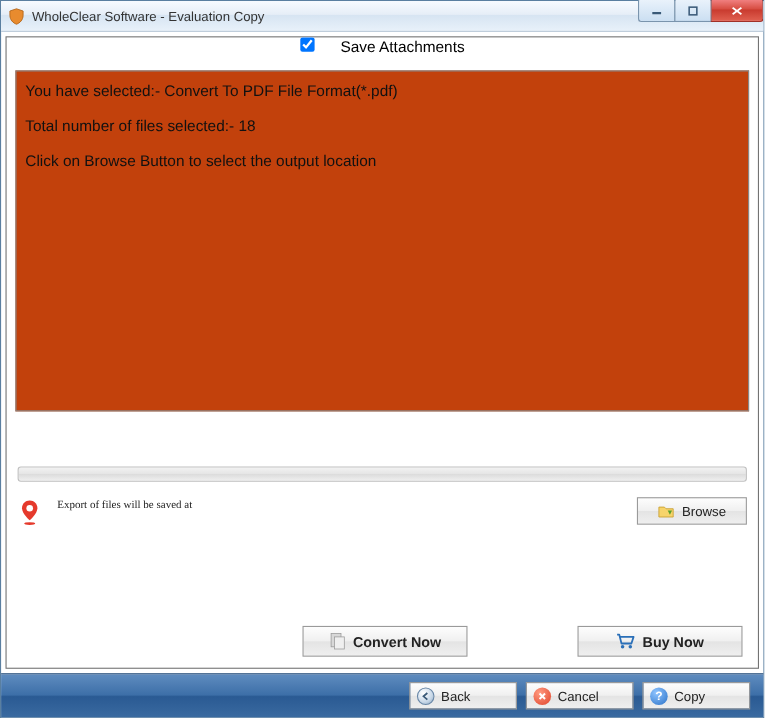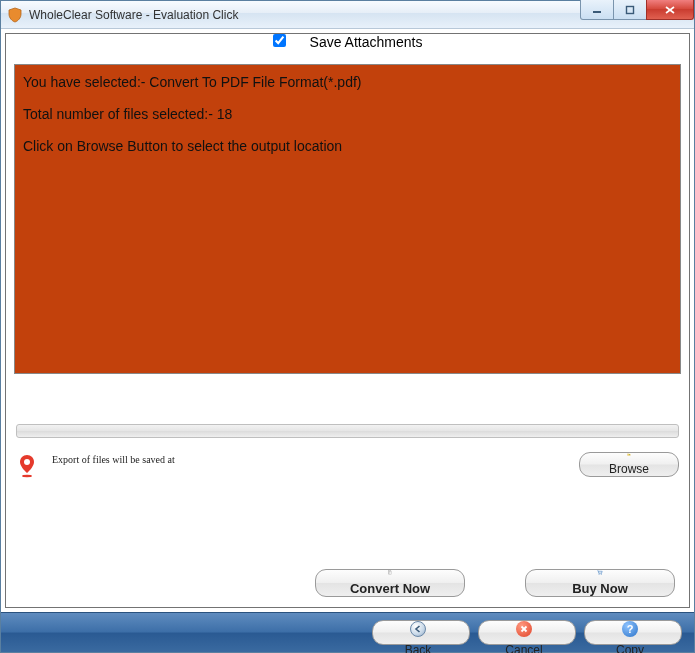--- a/index.html
+++ b/index.html
@@ -113,40 +113,39 @@
 .export-label {
   flex: 1;
   font-family: Georgia, "Times New Roman", serif;
   font-size: 10px;
   color: #222;
   padding-top: 2px;
 }
 .btn {
   height: 25px;
   border: 1px solid #9a9a9a;
-  border-radius: 11px;
+  border-radius: 0;
   background: linear-gradient(to bottom,#fdfdfd,#f0f0f0 48%,#e4e4e4 52%,#efefef);
   display: inline-flex;
   align-items: center;
   justify-content: center;
   gap: 6px;
   padding: 0 12px;
   font-size: 12px;
   color: #222;
   cursor: pointer;
   font-family: "Segoe UI", Tahoma, Arial, sans-serif;
-  flex-direction: column;
 }
 .btn-browse { width: 100px; }
 .action-row {
   margin-top: auto;
   padding: 8px 14px 10px 14px;
   display: flex;
   justify-content: flex-end;
-  gap: 60px;
+  gap: 100px;
 }
 .btn-big {
   width: 150px;
   height: 28px;
   font-weight: bold;
   font-size: 13px;
 }
 .footer-bar {
   height: 40px;
   background: linear-gradient(to bottom,#5f8cbf 0%,#3d6fa8 48%,#2a5a93 52%,#3a6aa0 100%);
@@ -176,21 +175,21 @@
 <body>
 
 <div class="window">
 
   <div class="titlebar">
     <span class="app-icon">
       <svg width="16" height="16" viewBox="0 0 16 16">
         <path d="M8 1 L14 3 V7 C14 11 11 14 8 15 C5 14 2 11 2 7 V3 Z" fill="#e88b2e" stroke="#b4661a" stroke-width="0.8"></path>
       </svg>
     </span>
-    <span class="title-text">WholeClear Software - Evaluation Click</span>
+    <span class="title-text">WholeClear Software - Evaluation Copy</span>
     <div class="window-controls">
       <div class="wc-btn wc-min">
         <svg width="10" height="10">
             <line x1="1" y1="7" x2="9" y2="7" stroke="#3a5a78" stroke-width="2"></line>
           </svg>
       </div>
       <div class="wc-btn wc-max">
         <svg width="10" height="10">
             <rect x="1.5" y="1.5" width="7" height="7" fill="none" stroke="#3a5a78" stroke-width="1.4"></rect>
           </svg>

